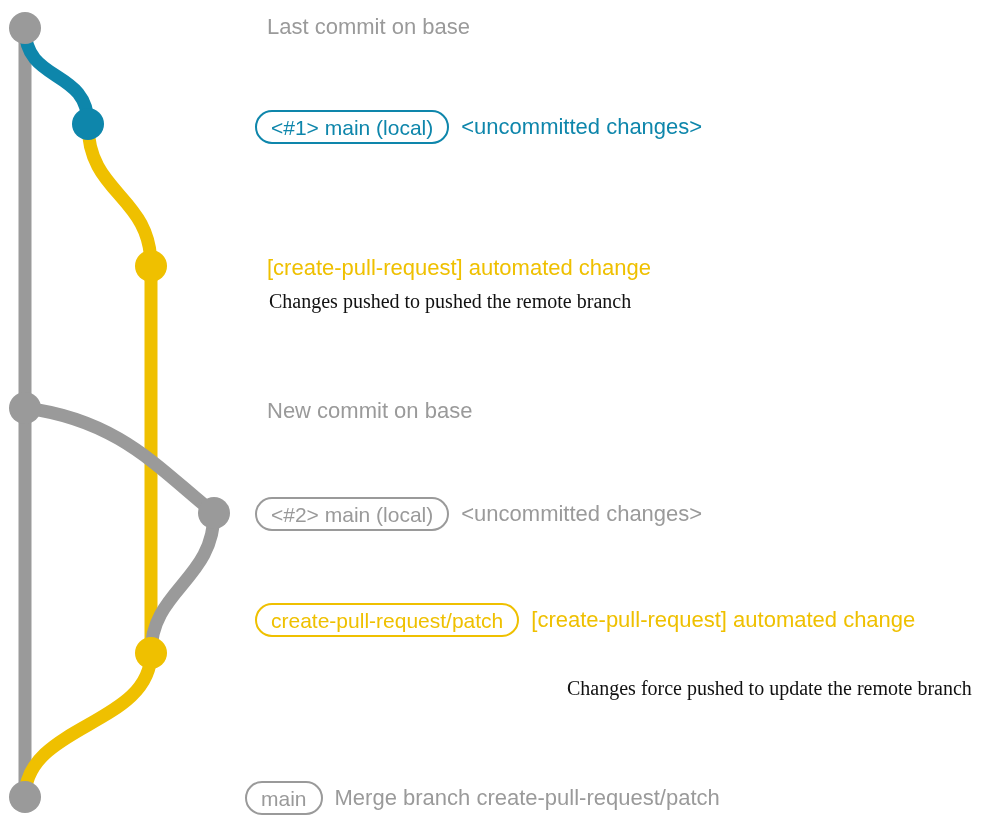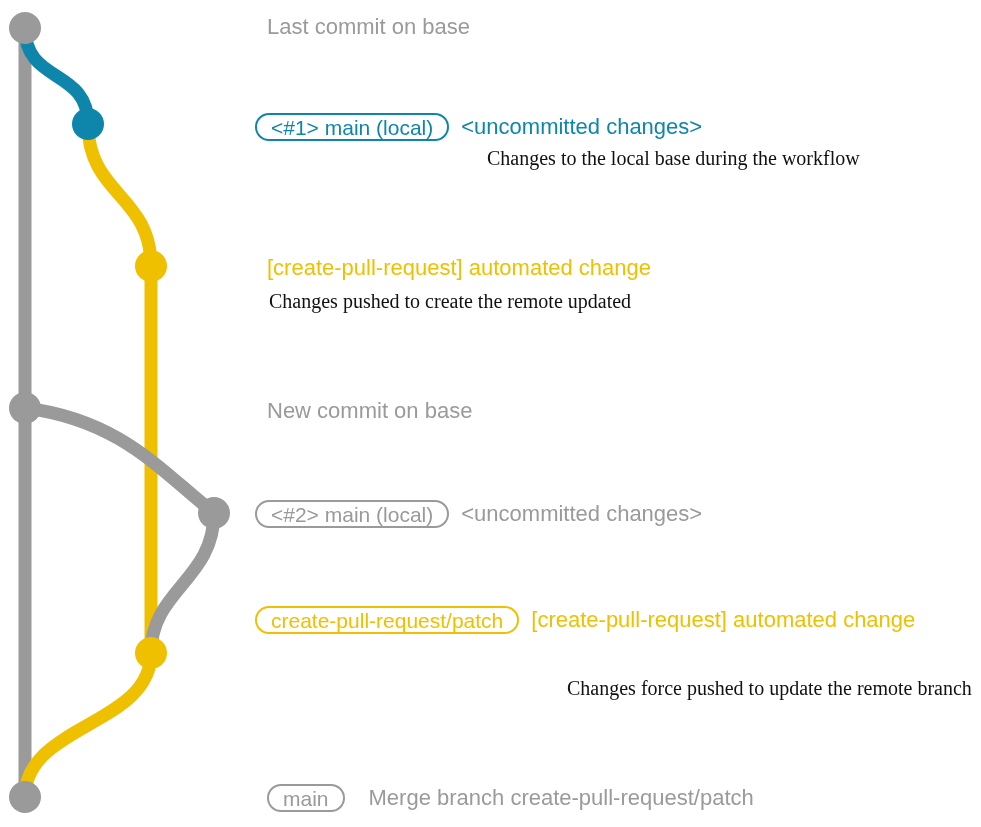--- a/index.html
+++ b/index.html
@@ -31,21 +31,21 @@
     display: flex;
     align-items: center;
     white-space: nowrap;
   }
   .pill {
     display: inline-flex;
     align-items: center;
     justify-content: center;
     border: 2px solid currentColor;
     border-radius: 18px;
-    height: 28px;
+    height: 34px;
     padding: 10px 14px;
     font-size: 21px;
     line-height: 1;
     box-sizing: border-box;
     background: #ffffff;
   }
   .subject {
     font-size: 22px;
     line-height: 1;
     margin-left: 12px;
@@ -100,40 +100,39 @@
   </svg>
 
   <div class="row" style="left:255px; top:27px; transform:translateY(-50%);">
     <span class="subject nopill c-gray">Last commit on base</span>
   </div>
 
   <div class="row" style="left:255px; top:127px; transform:translateY(-50%);">
     <span class="pill c-teal">&lt;#1&gt; main (local)</span>
     <span class="subject c-teal">&lt;uncommitted changes&gt;</span>
   </div>
-  <div class="body" style="left:487px; top:147px;">Changes to the local base during the workflow</div>
 
   <div class="row" style="left:255px; top:268px; transform:translateY(-50%);">
     <span class="subject nopill c-yellow">[create-pull-request] automated change</span>
   </div>
-  <div class="body" style="left:269px; top:290px;">Changes pushed to create the remote updated</div>
+  <div class="body" style="left:269px; top:290px;">Changes pushed to pushed the remote branch</div>
 
   <div class="row" style="left:255px; top:411px; transform:translateY(-50%);">
     <span class="subject nopill c-gray">New commit on base</span>
   </div>
 
   <div class="row" style="left:255px; top:514px; transform:translateY(-50%);">
     <span class="pill c-gray">&lt;#2&gt; main (local)</span>
     <span class="subject c-gray">&lt;uncommitted changes&gt;</span>
   </div>
 
   <div class="row" style="left:255px; top:620px; transform:translateY(-50%);">
     <span class="pill c-yellow">create-pull-request/patch</span>
     <span class="subject c-yellow">[create-pull-request] automated change</span>
   </div>
   <div class="body" style="left:567px; top:677px;">Changes force pushed to update the remote branch</div>
 
-  <div class="row" style="left:267px; top:798px; transform:translateY(-50%);gap:12px;">
+  <div class="row" style="left:245px; top:798px; transform:translateY(-50%);">
     <span class="pill c-gray">main</span>
     <span class="subject c-gray">Merge branch create-pull-request/patch</span>
   </div>
 
 </div>
 
 </body></html>

